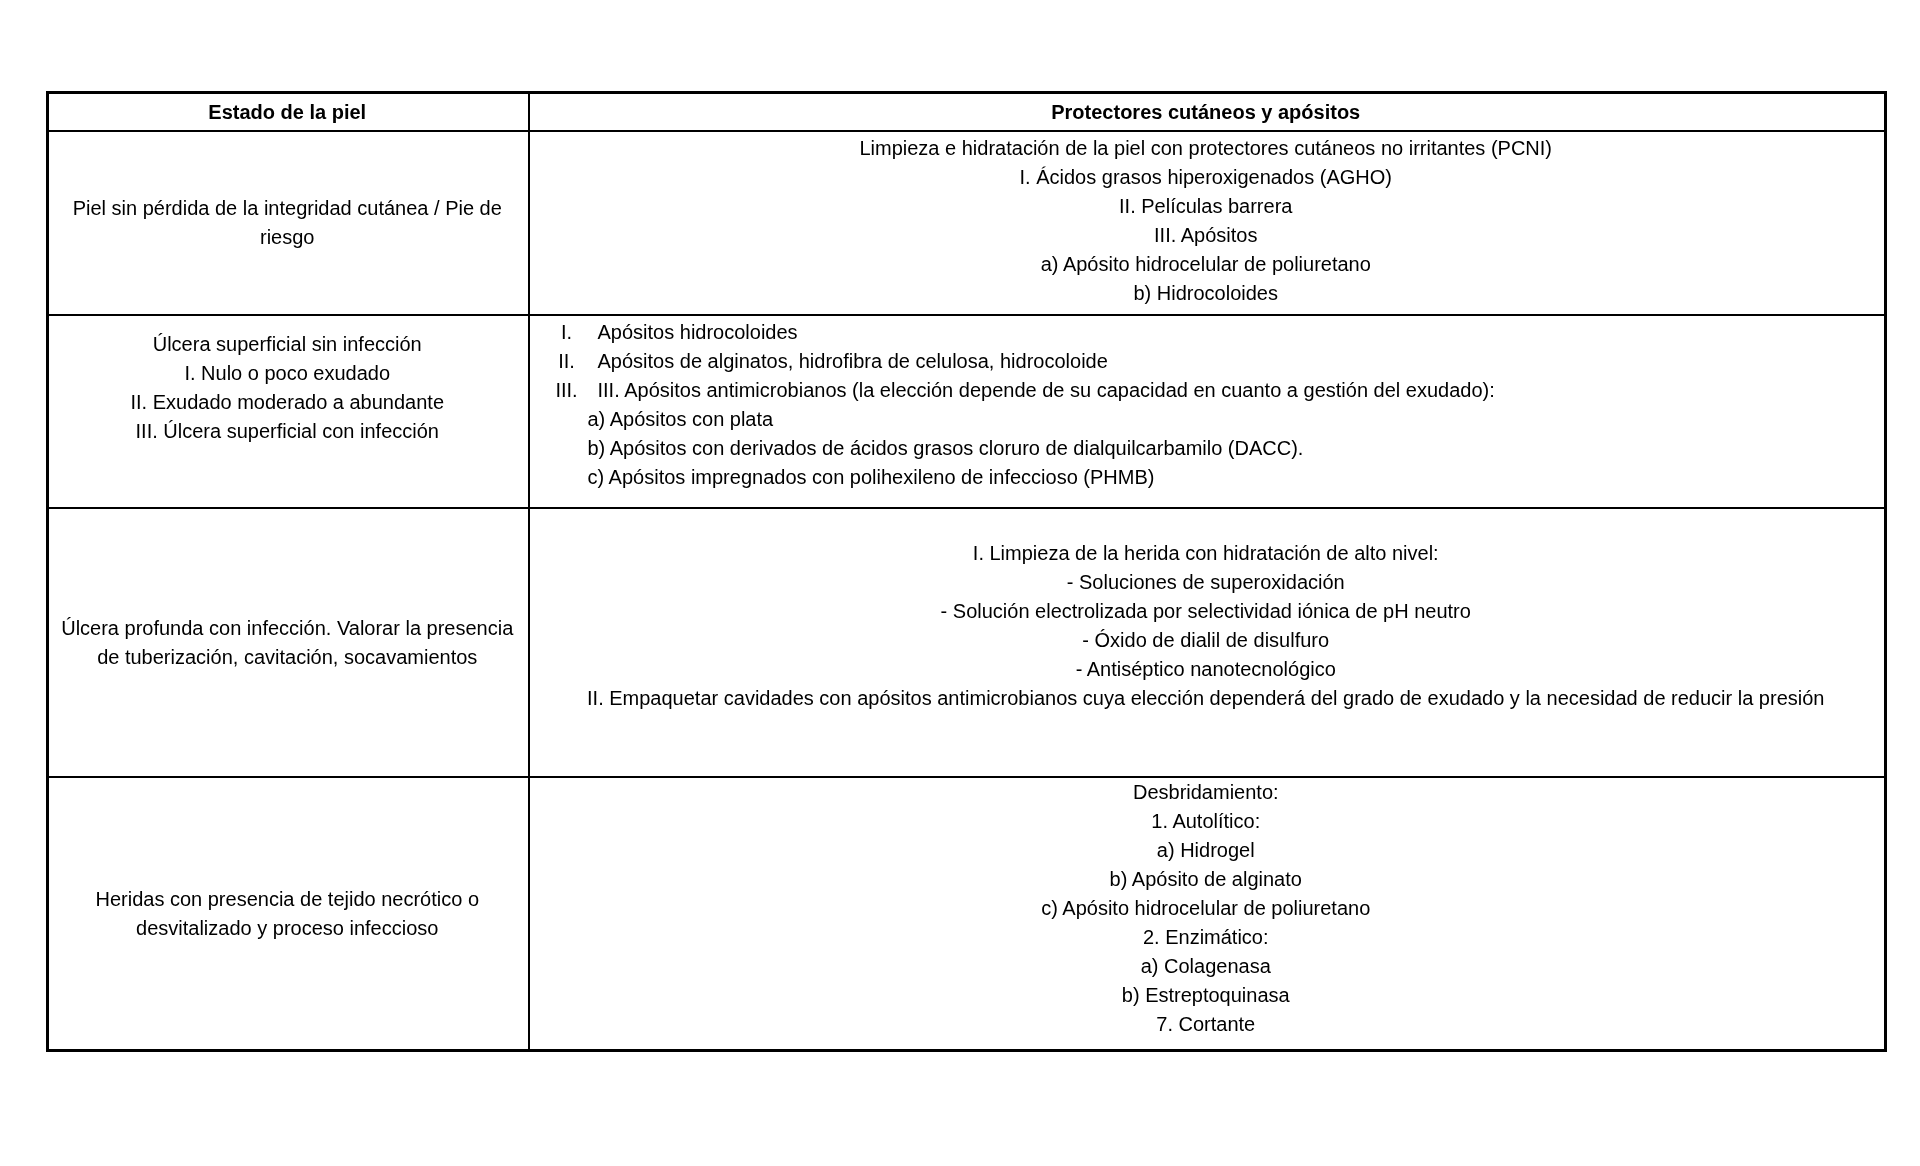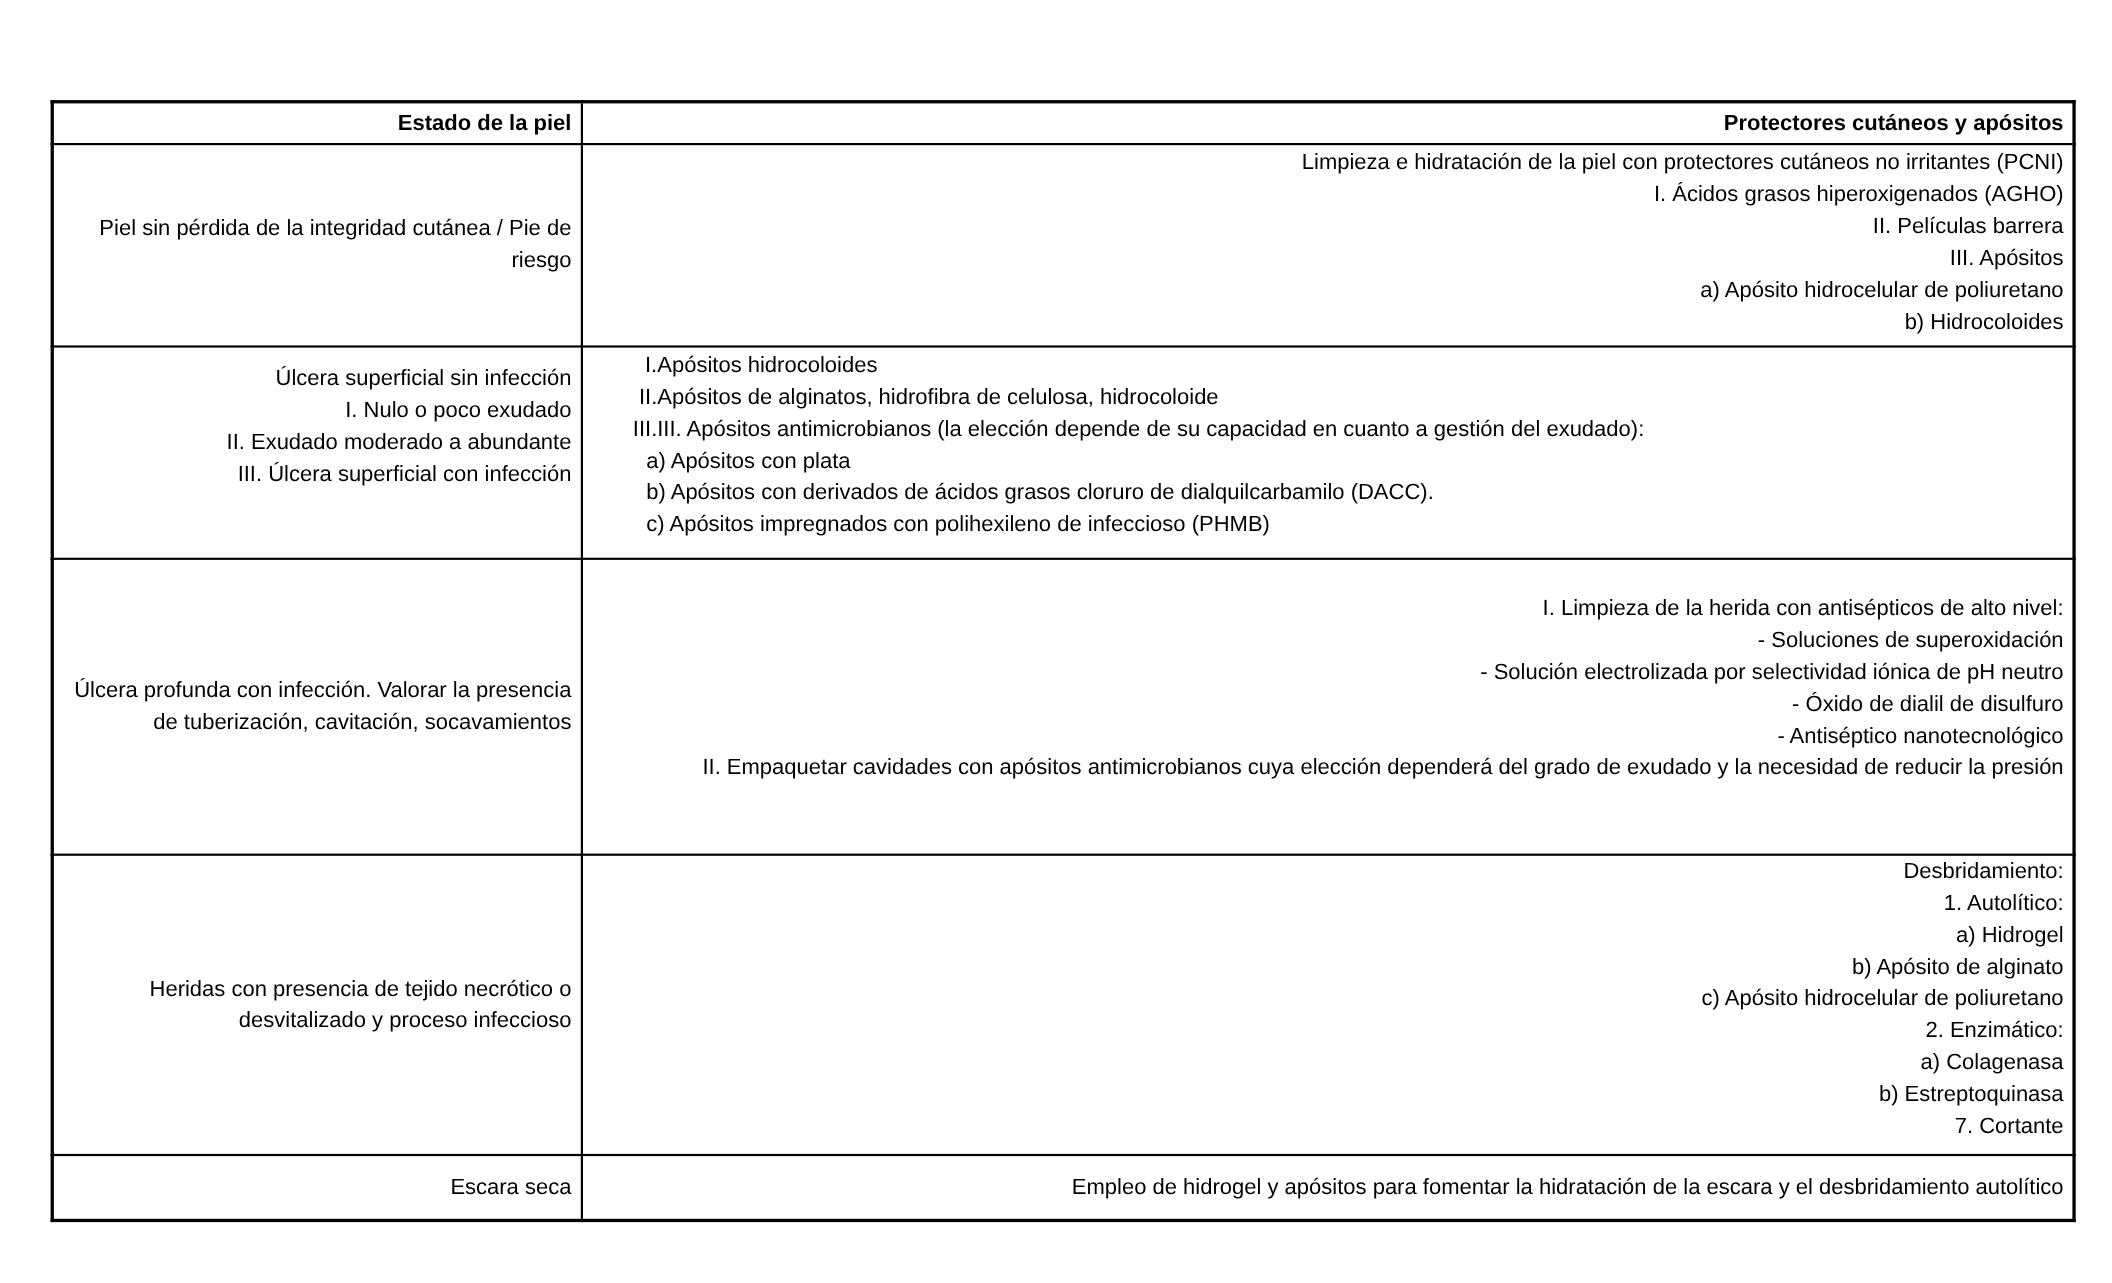--- a/index.html
+++ b/index.html
@@ -9,21 +9,21 @@
   }
   .page{position:relative;width:1920px;height:1166px;overflow:hidden;background:#fff}
   table.tbl{
     position:absolute;left:46px;top:91px;width:1838px;
     border-collapse:collapse;table-layout:fixed;border:3px solid #000;
   }
   col.c1{width:481px}
   col.c2{width:1357px}
   th,td{
     border:2px solid #000;
-    font-size:20px;line-height:29px;text-align:right;
+    font-size:20px;line-height:29px;text-align:center;
     font-weight:normal;padding:2px 8px 2px 6px;vertical-align:top;
     overflow:hidden;
   }
   th{font-weight:700;height:36px;vertical-align:middle;padding-top:0;padding-bottom:0}
   .vmid{vertical-align:middle}
   .bold{font-weight:400}
   tr.r1 td{height:178px}
   tr.r2 td{height:175px}
   tr.r3 td{height:235px}
   tr.r4 td{height:267px}
@@ -97,21 +97,21 @@
             <span class="tx">c) Apósitos impregnados con polihexileno de infeccioso (PHMB)</span>
           </div>
         </td>
       </tr>
 
       <tr class="r3">
         <td class="vmid bold">
           <div class="ln">Úlcera profunda con infección. Valorar la presencia de tuberización, cavitación, socavamientos</div>
         </td>
         <td class="pt30">
-          <div class="ln">I. Limpieza de la herida con antisépticos de alto nivel:</div>
+          <div class="ln">I. Limpieza de la herida con hidratación de alto nivel:</div>
           <div class="ln">- Soluciones de superoxidación</div>
           <div class="ln">- Solución electrolizada por selectividad iónica de pH neutro</div>
           <div class="ln">- Óxido de dialil de disulfuro</div>
           <div class="ln">- Antiséptico nanotecnológico</div>
           <div class="ln">II. Empaquetar cavidades con apósitos antimicrobianos cuya elección dependerá del grado de exudado y la necesidad de reducir la presión</div>
         </td>
       </tr>
 
       <tr class="r4">
         <td class="vmid bold">
@@ -123,24 +123,16 @@
           <div class="ln">a) Hidrogel</div>
           <div class="ln">b) Apósito de alginato</div>
           <div class="ln">c) Apósito hidrocelular de poliuretano</div>
           <div class="ln">2. Enzimático:</div>
           <div class="ln">a) Colagenasa</div>
           <div class="ln">b) Estreptoquinasa</div>
           <div class="ln">7. Cortante</div>
         </td>
       </tr>
 
-      <tr class="r5">
-        <td class="vmid bold">
-          <div class="ln">Escara seca</div>
-        </td>
-        <td class="vmid">
-          <div class="ln">Empleo de hidrogel y apósitos para fomentar la hidratación de la escara y el desbridamiento autolítico</div>
-        </td>
-      </tr>
 
     </tbody>
   </table>
 </div>
 
 </body></html>

